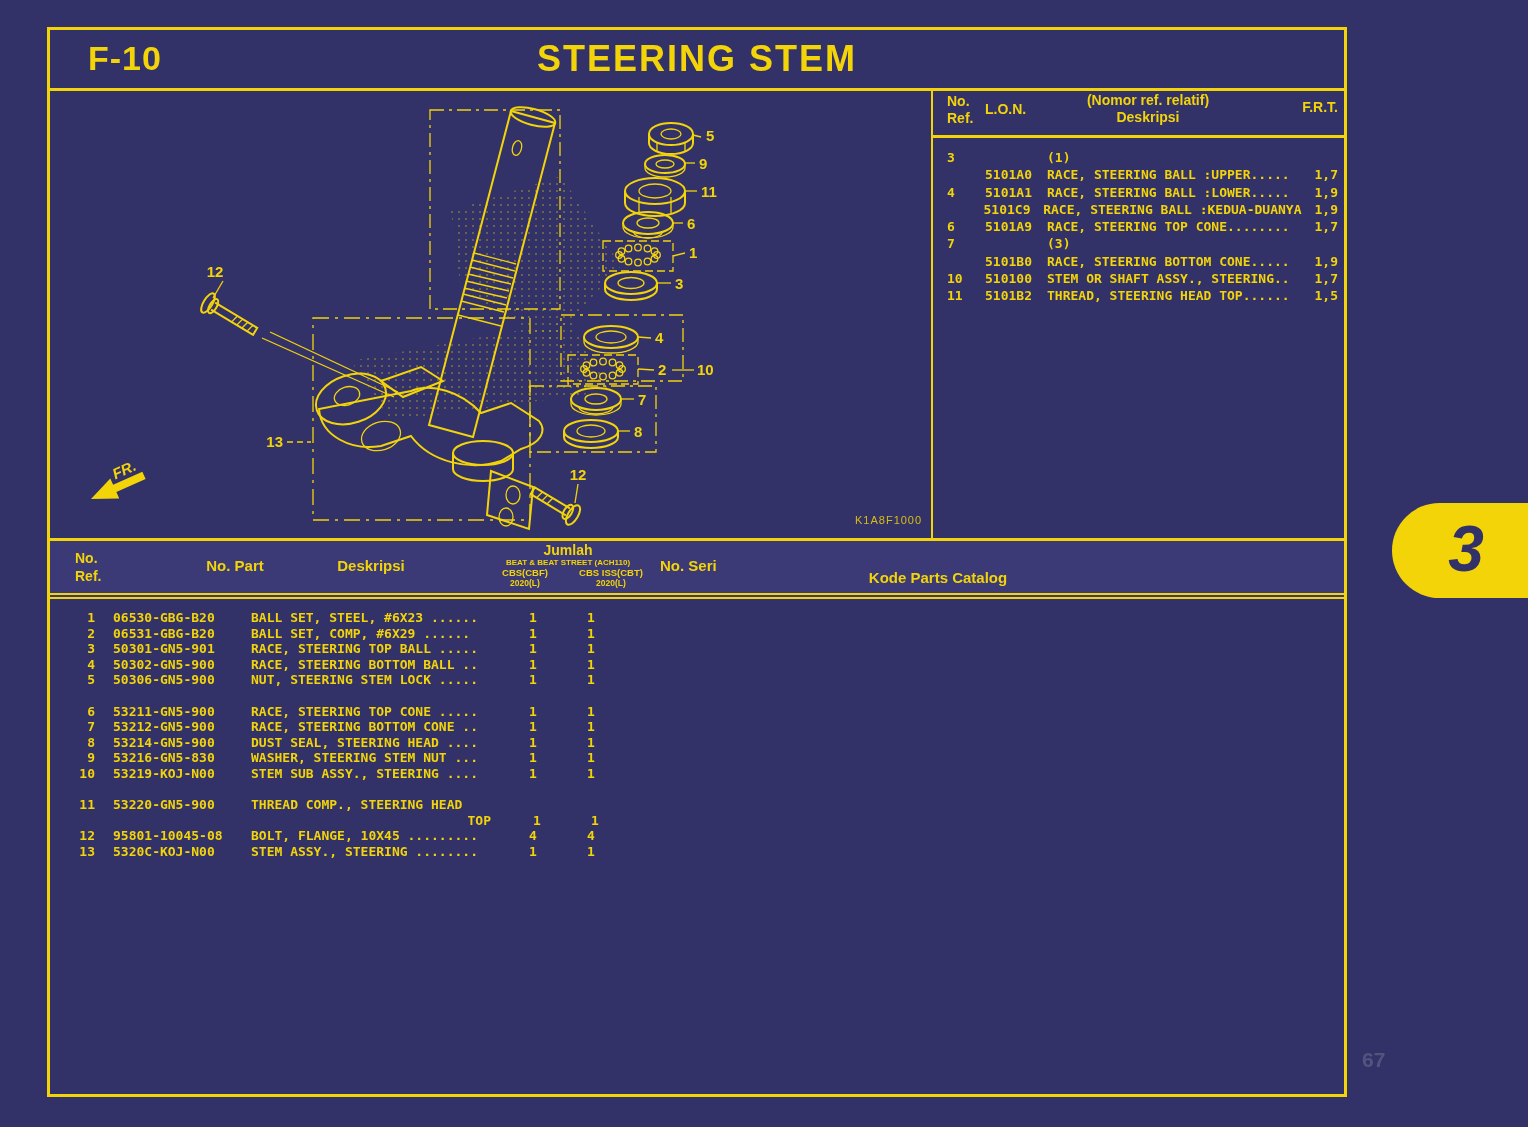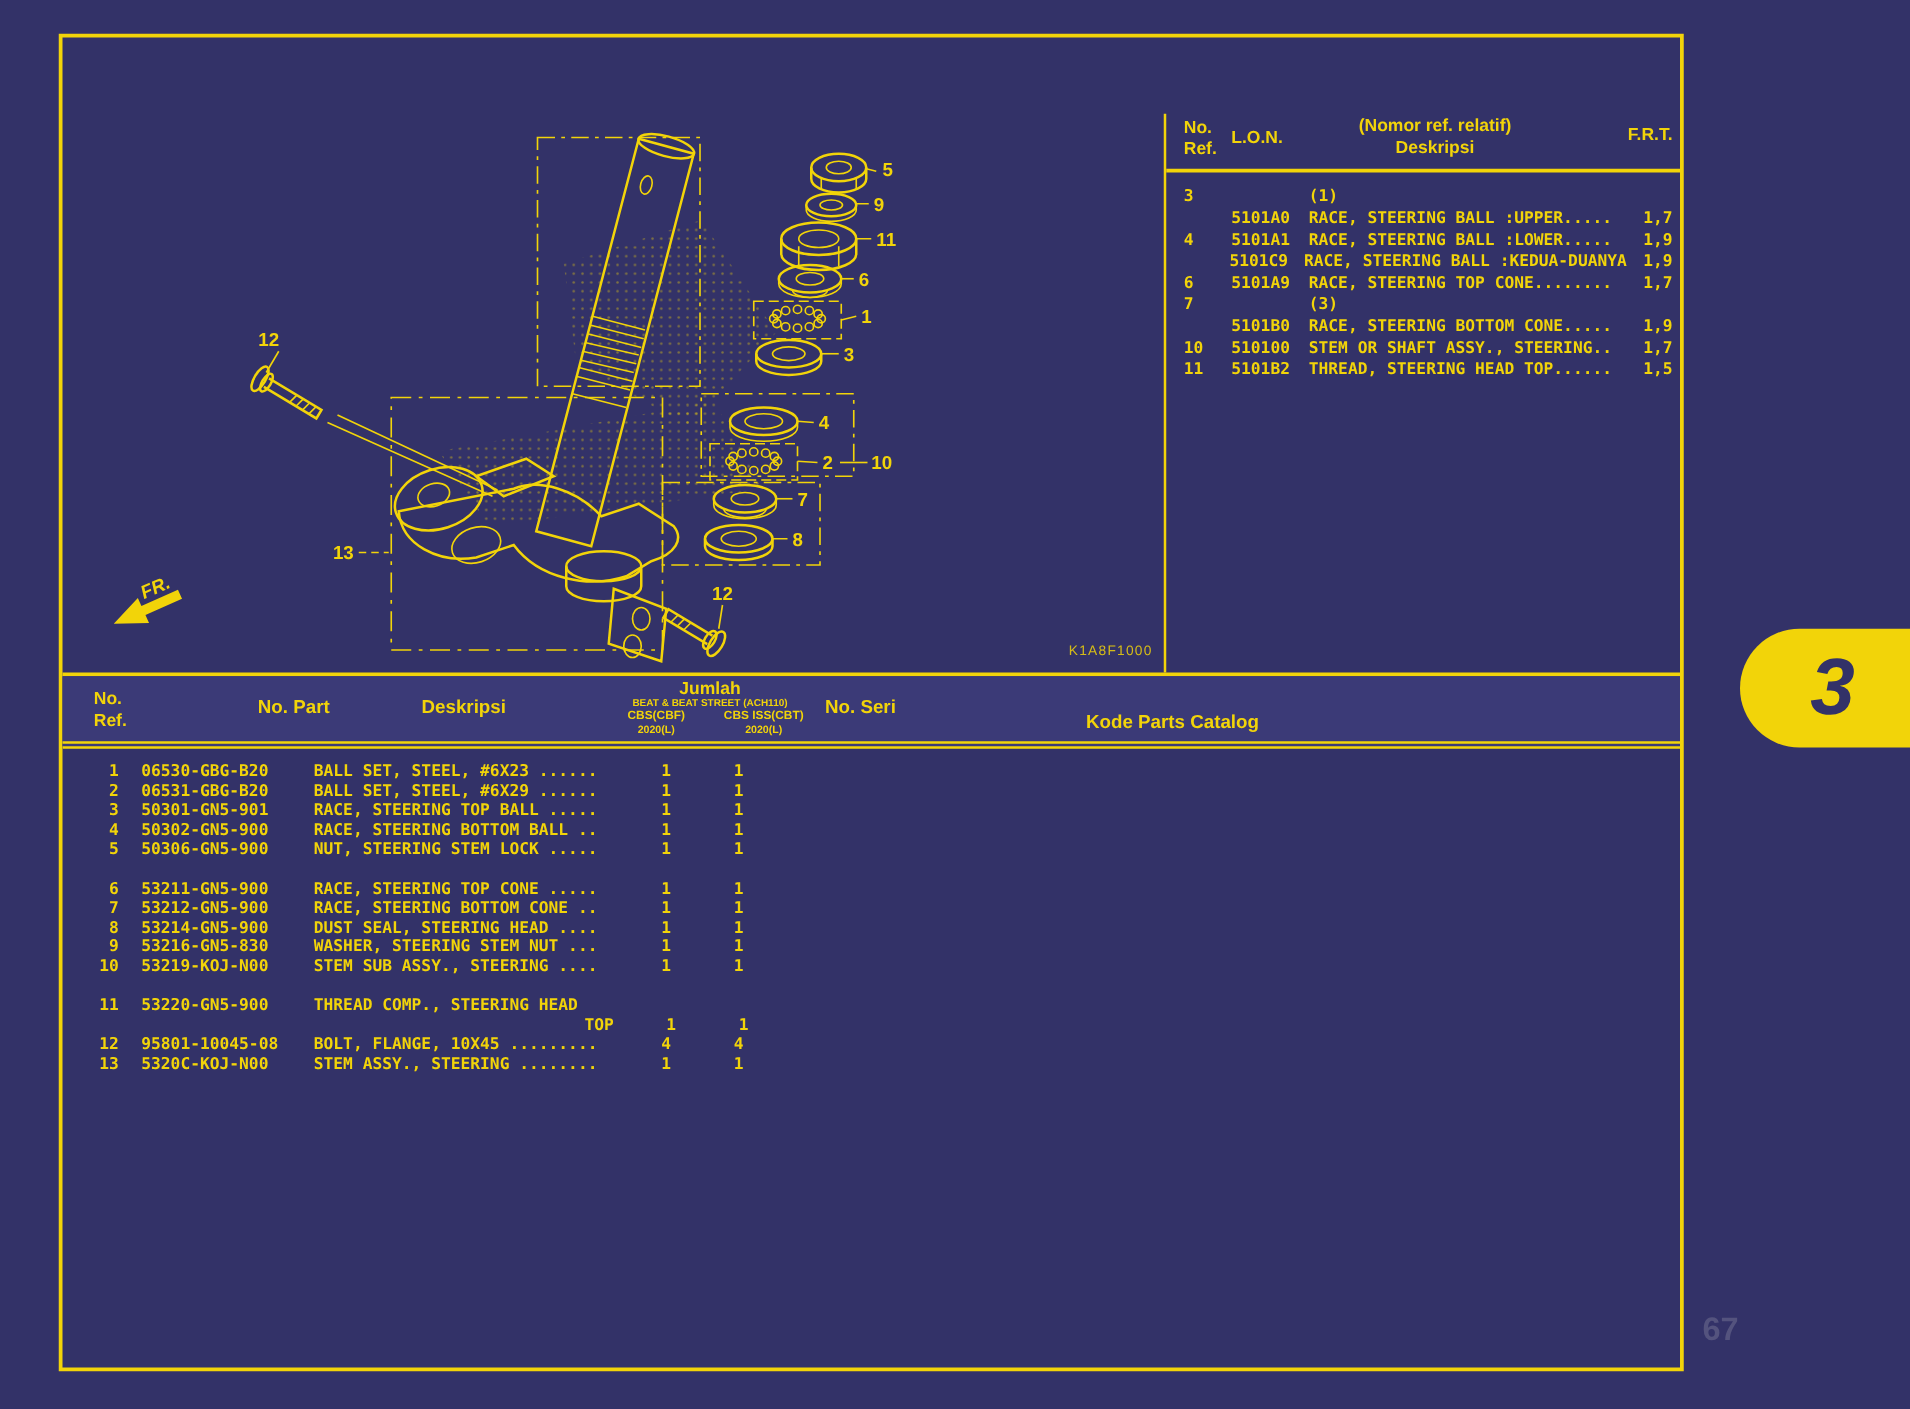--- a/index.html
+++ b/index.html
@@ -70,27 +70,31 @@
   .p-q1{width:84px;text-align:center;}
   .p-q2{width:32px;text-align:center;}
   
   .tab3{
     position:absolute;left:1392px;top:503px;width:136px;height:95px;
     background:var(--accent);border-radius:48px 0 0 48px;
     display:flex;align-items:center;justify-content:center;
   }
   .tab3 span{color:var(--bg);font-size:64px;font-weight:bold;font-style:italic;transform:translate(6px,-2px);}
   
-  .pageno{position:absolute;left:1362px;top:1048px;font-size:26px;font-weight:bold;color:var(--dim);}
+  .pageno{position:absolute;left:1362px;top:1048px;font-size:21px;font-weight:bold;color:var(--dim);}
 </style>
 </head>
 <body>
 
 <div class="frame">
 
+  <div class="title-row">
+    <div class="sec-code">F-10</div>
+    <div class="page-title">STEERING STEM</div>
+  </div>
 
   <div class="vline"></div>
   <div class="hline"></div>
 
   <div class="lon-table">
     <div class="lon-head">
       <div class="lon-h-ref">
         <div>No.</div>
         <div>Ref.</div>
       </div>
@@ -314,21 +318,21 @@
         <span>2020(L)</span>
         <span>2020(L)</span>
       </div>
     </div>
     <div class="ph-seri">No. Seri</div>
     <div class="ph-kode">Kode Parts Catalog</div>
   </div>
 
   <div class="parts-body">
       <div class="p-row"><span class="p-ref">1</span><span class="p-sp"></span><span class="p-part">06530-GBG-B20</span><span class="p-desc">BALL SET, STEEL, #6X23 ......</span><span class="p-q1">1</span><span class="p-q2">1</span></div>
-      <div class="p-row"><span class="p-ref">2</span><span class="p-sp"></span><span class="p-part">06531-GBG-B20</span><span class="p-desc">BALL SET, STEEL, #6X29 ......</span><span class="p-q1">1</span><span class="p-q2">1</span></div>
+      <div class="p-row"><span class="p-ref">2</span><span class="p-sp"></span><span class="p-part">06531-GBG-B20</span><span class="p-desc">BALL SET, COMP, #6X29 ......</span><span class="p-q1">1</span><span class="p-q2">1</span></div>
       <div class="p-row"><span class="p-ref">3</span><span class="p-sp"></span><span class="p-part">50301-GN5-901</span><span class="p-desc">RACE, STEERING TOP BALL .....</span><span class="p-q1">1</span><span class="p-q2">1</span></div>
       <div class="p-row"><span class="p-ref">4</span><span class="p-sp"></span><span class="p-part">50302-GN5-900</span><span class="p-desc">RACE, STEERING BOTTOM BALL ..</span><span class="p-q1">1</span><span class="p-q2">1</span></div>
       <div class="p-row"><span class="p-ref">5</span><span class="p-sp"></span><span class="p-part">50306-GN5-900</span><span class="p-desc">NUT, STEERING STEM LOCK .....</span><span class="p-q1">1</span><span class="p-q2">1</span></div>
       <div class="p-gaprow"></div>
       <div class="p-row"><span class="p-ref">6</span><span class="p-sp"></span><span class="p-part">53211-GN5-900</span><span class="p-desc">RACE, STEERING TOP CONE .....</span><span class="p-q1">1</span><span class="p-q2">1</span></div>
       <div class="p-row"><span class="p-ref">7</span><span class="p-sp"></span><span class="p-part">53212-GN5-900</span><span class="p-desc">RACE, STEERING BOTTOM CONE ..</span><span class="p-q1">1</span><span class="p-q2">1</span></div>
       <div class="p-row"><span class="p-ref">8</span><span class="p-sp"></span><span class="p-part">53214-GN5-900</span><span class="p-desc">DUST SEAL, STEERING HEAD ....</span><span class="p-q1">1</span><span class="p-q2">1</span></div>
       <div class="p-row"><span class="p-ref">9</span><span class="p-sp"></span><span class="p-part">53216-GN5-830</span><span class="p-desc">WASHER, STEERING STEM NUT ...</span><span class="p-q1">1</span><span class="p-q2">1</span></div>
       <div class="p-row"><span class="p-ref">10</span><span class="p-sp"></span><span class="p-part">53219-KOJ-N00</span><span class="p-desc">STEM SUB ASSY., STEERING ....</span><span class="p-q1">1</span><span class="p-q2">1</span></div>
       <div class="p-gaprow"></div>

